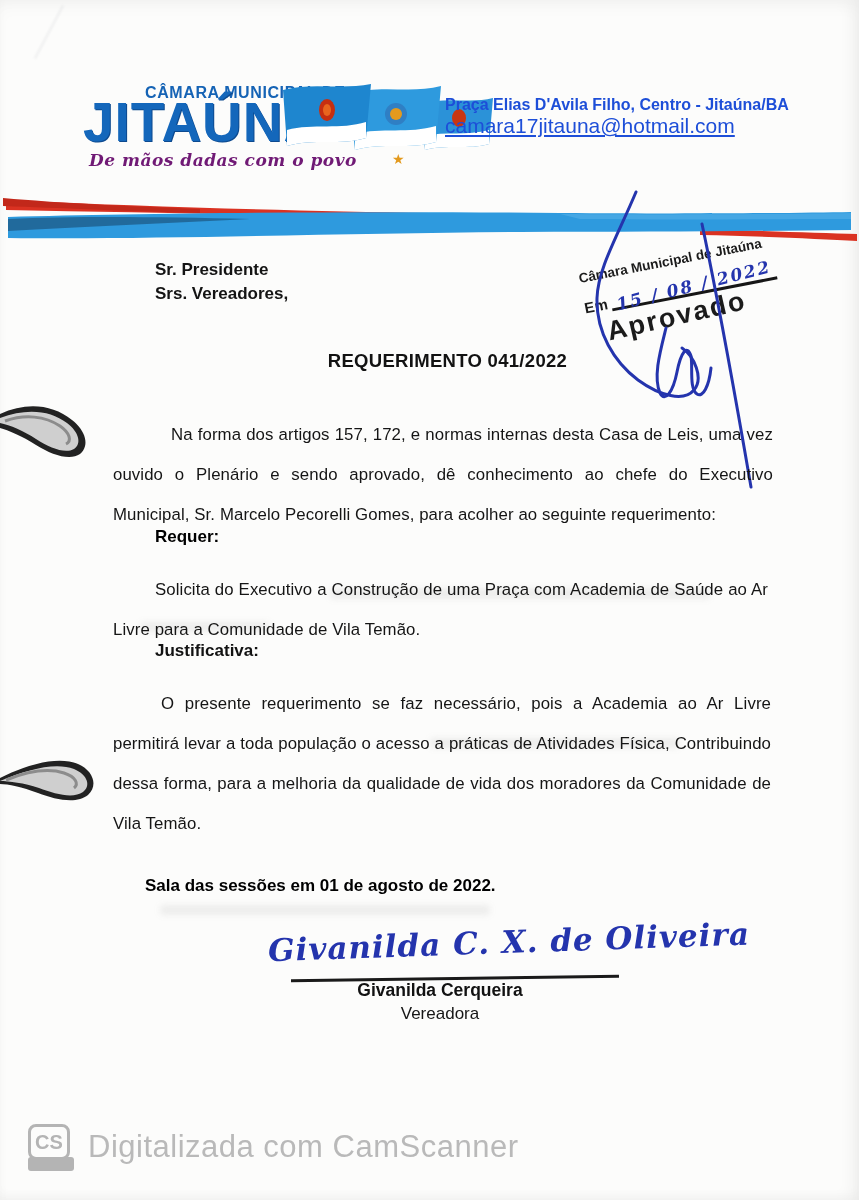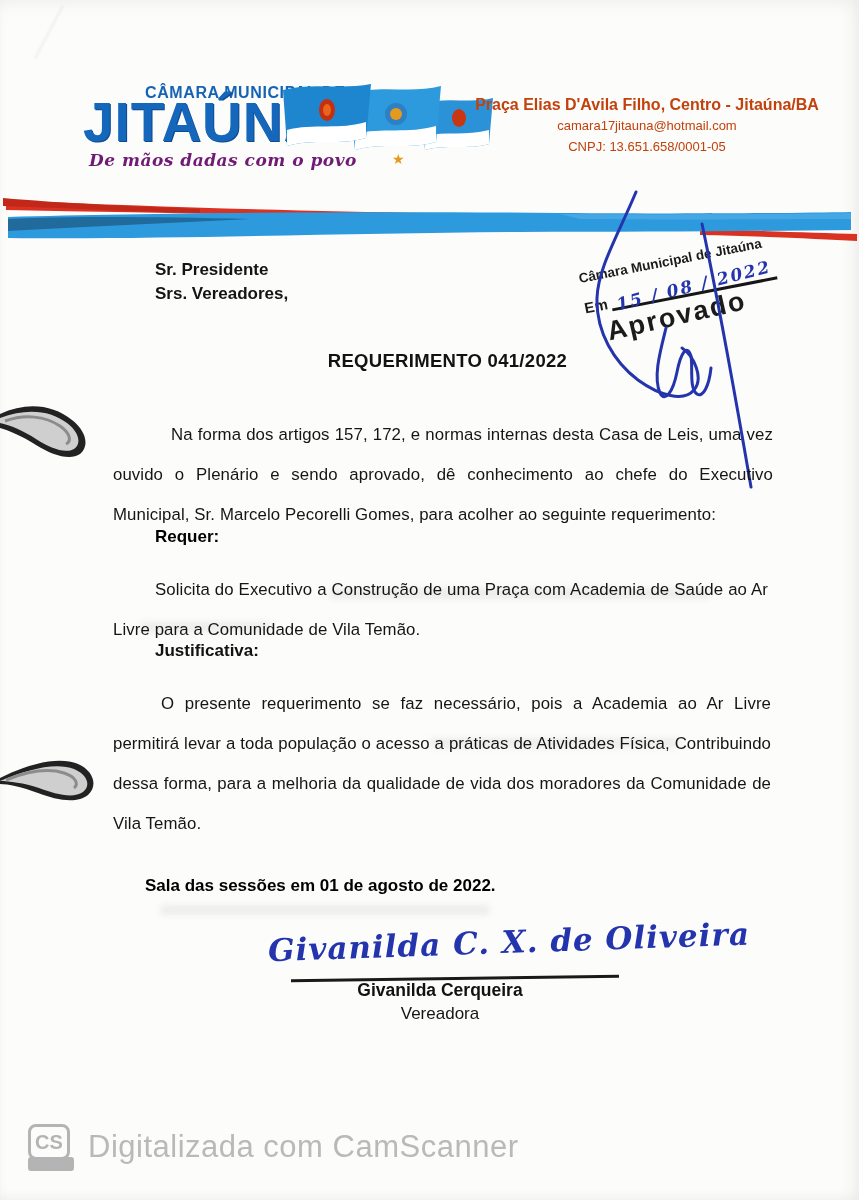--- a/index.html
+++ b/index.html
@@ -13,23 +13,23 @@
     box-shadow:inset -8px 0 14px rgba(0,0,0,.045), inset 0 10px 14px rgba(0,0,0,.02), inset 0 -6px 10px rgba(0,0,0,.02);
   }
   
   .logo-wrap{position:absolute;left:75px;top:76px;width:410px;height:105px;}
   .logo-line1{position:absolute;left:70px;top:8px;font-size:16px;font-weight:700;color:#1563b5;letter-spacing:.6px;}
   .logo-line2{position:absolute;left:8px;top:14px;font-size:55px;font-weight:700;color:#1467bb;letter-spacing:1px;
               text-shadow:1px 1px 0 #0d4a8f;}
   .logo-slogan{position:absolute;left:14px;top:74px;font-family:"DejaVu Serif", serif;font-style:italic;
                font-weight:700;font-size:17px;color:#701a75;letter-spacing:.5px;}
   .logo-flags{position:absolute;left:208px;top:4px;}
-  .contact{position:absolute;left:445px;top:94px;width:404px;text-align:center;color:#c2410c;line-height:21px;}
+  .contact{position:absolute;left:445px;top:94px;width:404px;text-align:left;color:#1d4ed8;line-height:21px;}
   .contact .l1{font-weight:700;font-size:16px;}
-  .contact .l2,.contact .l3{font-size:13px;font-weight:400;}
+  .contact .l2,.contact .l3{font-size:21px;font-weight:400;text-decoration:underline;}
   
   .ribbon{position:absolute;left:0;top:186px;}
   
   .recipient{position:absolute;left:155px;top:258px;font-size:17px;font-weight:700;color:#141414;line-height:24px;}
   .doc-title{position:absolute;left:0;top:350px;width:100%;text-align:center;transform:translateX(18px);
              font-size:18.5px;font-weight:700;color:#121212;letter-spacing:.3px;}
   .para{position:absolute;color:#151515;font-size:16.8px;line-height:40px;text-align:justify;letter-spacing:.1px;}
   .p-intro{left:113px;top:398px;width:660px;text-indent:58px;}
   .h-requer{position:absolute;left:155px;top:527px;font-size:17px;font-weight:700;color:#000000;}
   .p-request{left:113px;top:553px;width:655px;text-indent:42px;}
@@ -109,21 +109,20 @@
       <path d="M4,50 C30,43 58,50 83,42 L83,58 C58,66 30,58 4,66 Z" fill="#ffffff"></path>
       <ellipse cx="44" cy="30" rx="8" ry="11" fill="#c62f10"></ellipse>
       <ellipse cx="44" cy="30" rx="4" ry="6" fill="#e8651e"></ellipse>
     </svg>
     <div class="logo-slogan">De mãos dadas com o povo</div>
   </div>
 
   <div class="contact">
     <div class="l1">Praça Elias D'Avila Filho, Centro - Jitaúna/BA</div>
     <div class="l2">camara17jitauna@hotmail.com</div>
-    <div class="l3">CNPJ: 13.651.658/0001-05</div>
   </div>
 
   <svg class="ribbon" width="859" height="70" viewBox="0 0 859 70">
     <path d="M6,14 C150,21 300,25 430,27 L430,31 C300,29 150,27 6,24 Z" fill="#da3222"></path>
     <path d="M3,12 C60,17 120,20 200,23 L200,27 C120,25 60,22 3,20 Z" fill="#c2281a"></path>
     <path d="M700,43 C760,45 820,47 857,48 L857,55 C820,53 760,50 700,49 Z" fill="#da3222"></path>
     <path d="M8,31 C150,27 350,25 560,27 C700,28 800,27 851,26 L851,44 C760,45 650,46 520,46 C350,47 150,54 8,52 Z" fill="#2e9ade"></path>
     <path d="M8,33 C80,30 160,31 250,33 C170,37 80,41 8,45 Z" fill="#1d5a85" opacity=".75"></path>
     <path d="M560,28 C700,29 800,28 851,27 L851,33 C780,33 680,34 580,33 Z" fill="#55b1e8" opacity=".6"></path>
   </svg>

